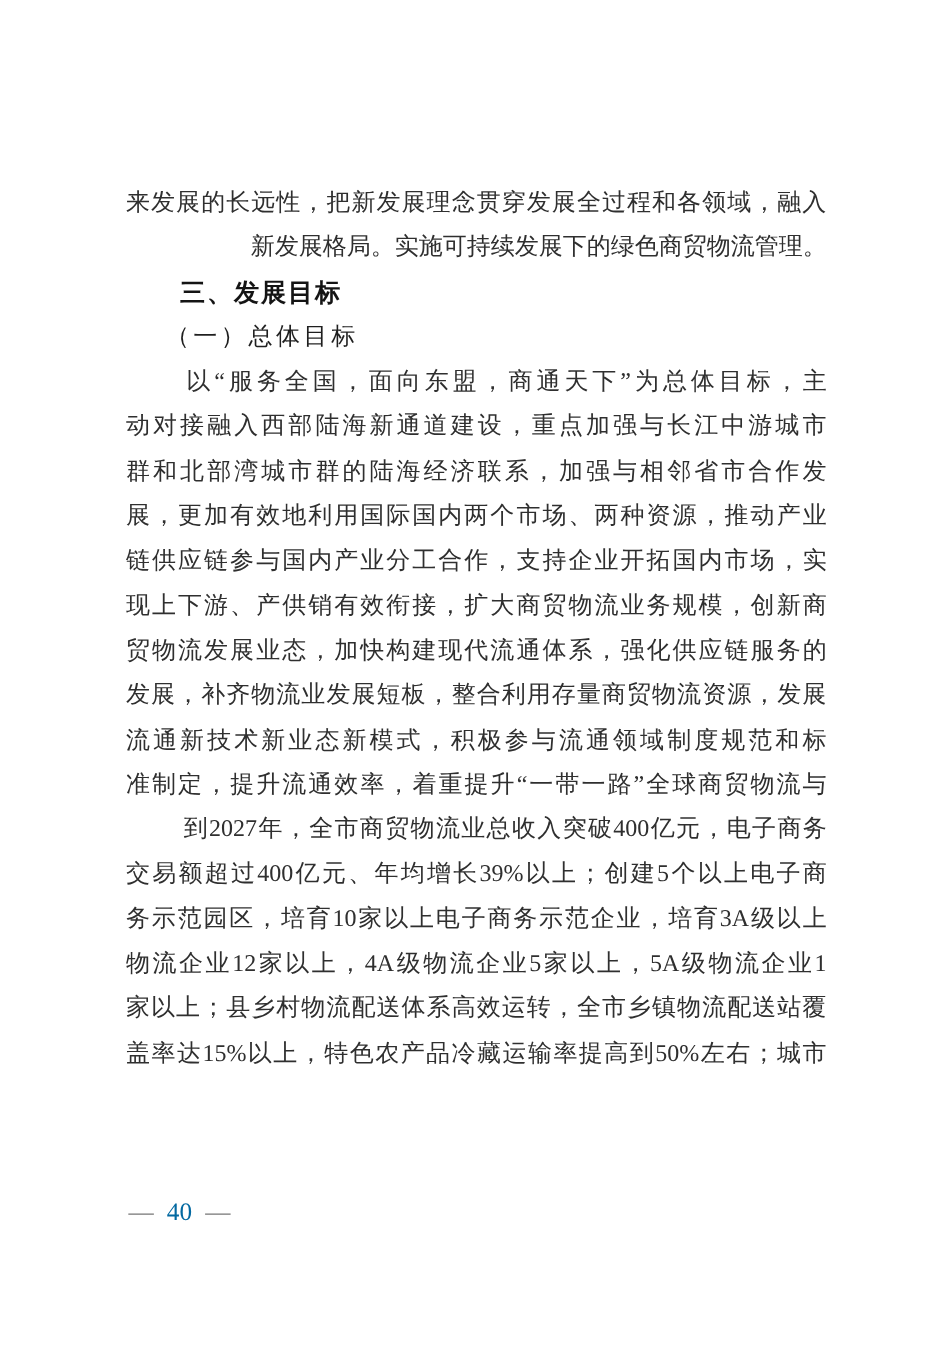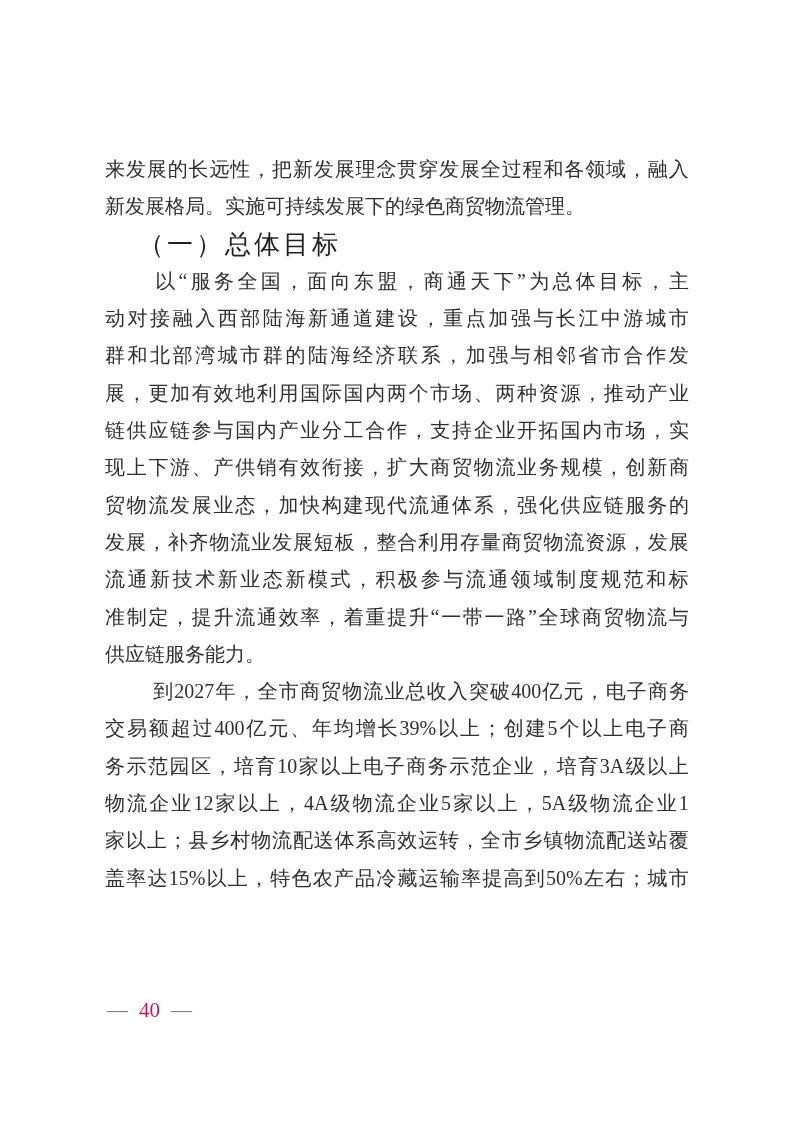--- a/index.html
+++ b/index.html
@@ -30,55 +30,55 @@
     overflow: visible;
   }
   
   .ln.jt {
     display: flex;
     justify-content: space-between;
     align-items: baseline;
   }
   .ln.jt span { display: inline-block; }
   .ln.end {
-    text-align: left;
+    text-align: right;
   }
   .ln.hb {
     font-family: "Liberation Sans", "DejaVu Sans", sans-serif;
     font-weight: 700;
     color: #141414;
     padding-left: 45px;
     font-size: 21px;
     letter-spacing: 1.5px;
   }
   .ln.hk {
     padding-left: 33px;
     letter-spacing: 3px;
     color: #1f1f1f;
-    font-size: 26px;
+    font-size: 20px;
   }
   .spacer {
     flex: 0 0 auto;
   }
   .footer {
     position: absolute;
     left: 105px;
     top: 996px;
     height: 28px;
     line-height: 28px;
     font-size: 21px;
     display: flex;
     align-items: center;
   }
   .footer .dash {
     color: #787878;
     padding: 0 2px;
   }
   .footer .num {
-    color: #be185d;
+    color: #0369a1;
     margin: 0 9px;
   }
 </style>
 </head>
 <body>
 
 <div class="page">
   <div class="content">
     <div class="ln jt">
         <span>来</span>
@@ -104,20 +104,21 @@
         <span>程</span>
         <span>和</span>
         <span>各</span>
         <span>领</span>
         <span>域</span>
         <span>，</span>
         <span>融</span>
         <span>入</span>
       </div>
     <div class="ln end">新发展格局。实施可持续发展下的绿色商贸物流管理。</div>
+    <div class="ln hb">三、发展目标</div>
     <div class="ln hk">（一）总体目标</div>
     <div class="ln jt ind">
         <span class="spacer" style="width: 47px;"></span>
         <span>以</span>
         <span>“</span>
         <span>服</span>
         <span>务</span>
         <span>全</span>
         <span>国</span>
         <span>，</span>
@@ -392,21 +393,20 @@
         <span>路</span>
         <span>”</span>
         <span>全</span>
         <span>球</span>
         <span>商</span>
         <span>贸</span>
         <span>物</span>
         <span>流</span>
         <span>与</span>
       </div>
-    <div class="ln end">供应链服务能力。</div>
     <div class="ln jt ind">
         <span class="spacer" style="width: 47px;"></span>
         <span>到</span>
         <span>2027</span>
         <span>年</span>
         <span>，</span>
         <span>全</span>
         <span>市</span>
         <span>商</span>
         <span>贸</span>

